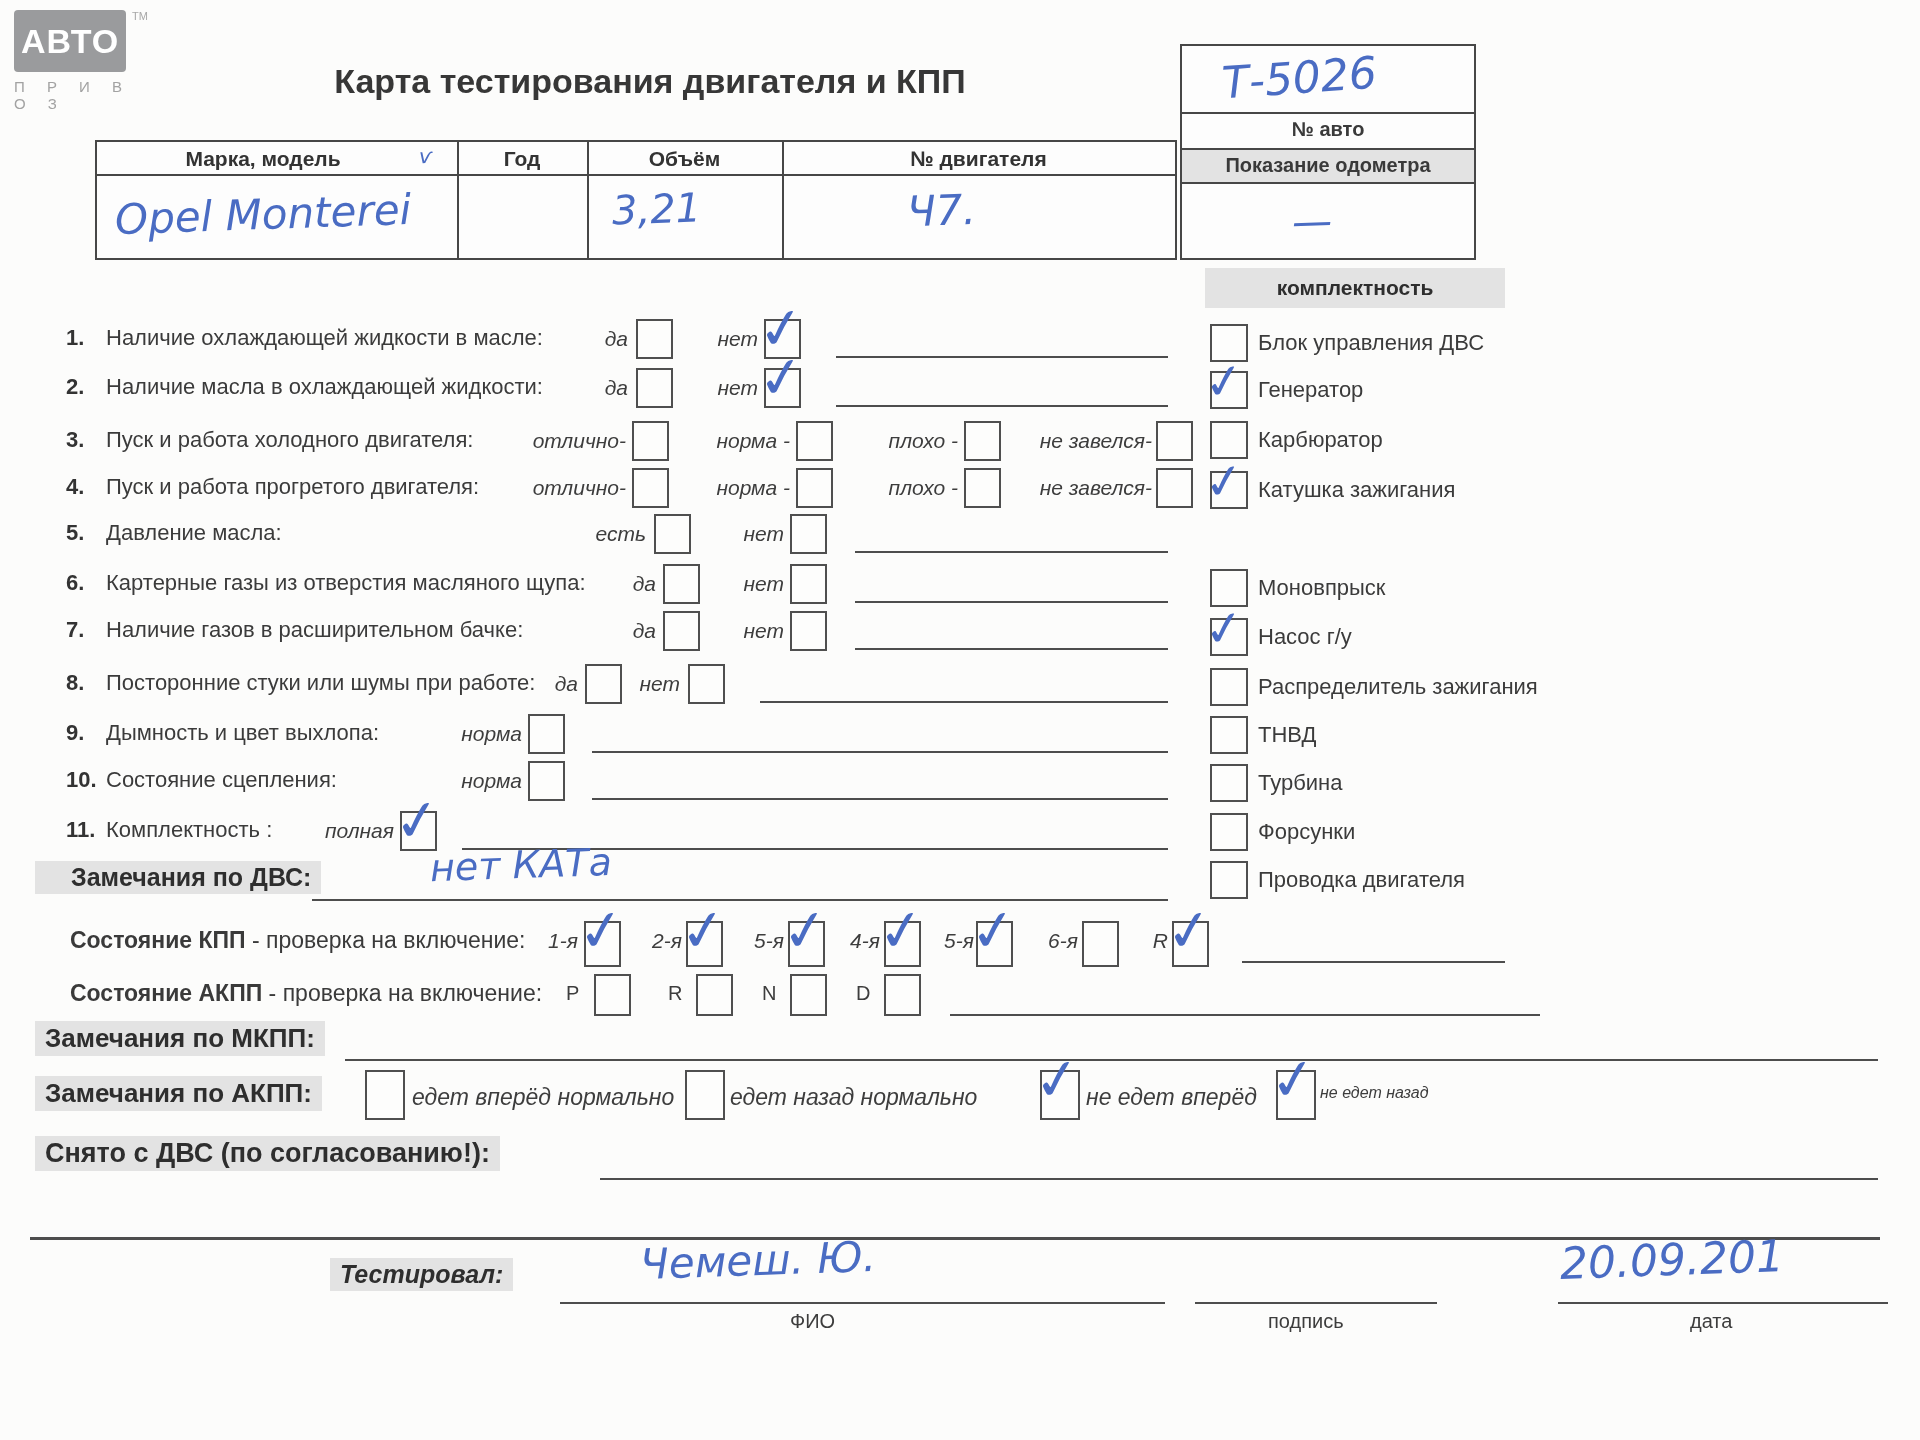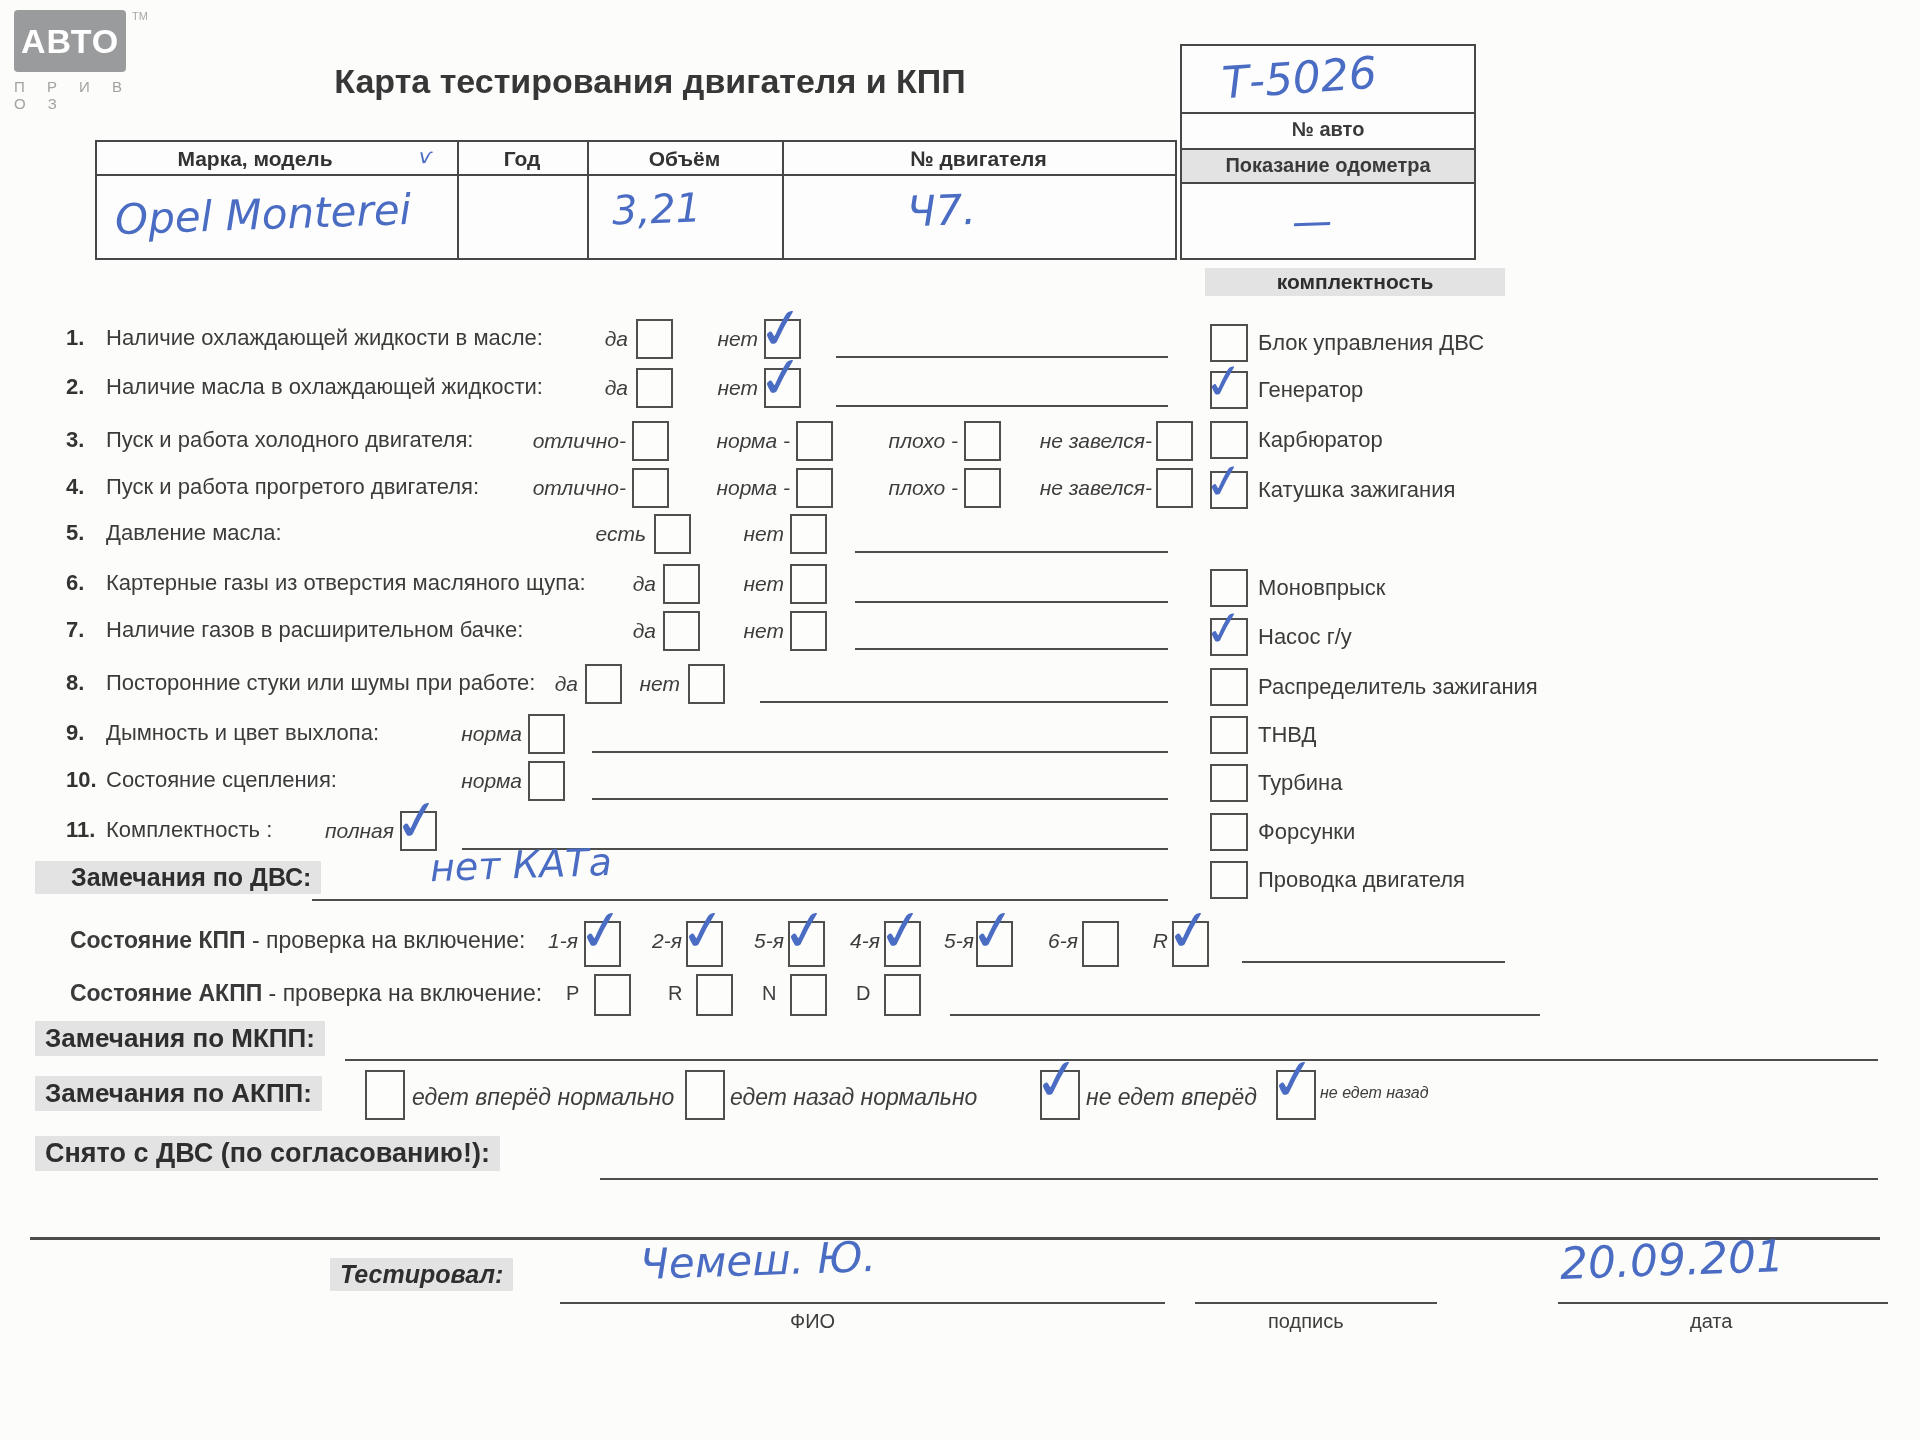--- a/index.html
+++ b/index.html
@@ -48,21 +48,21 @@
     <div style="position:relative;height:82px;">
       <span class="hand" style="left:110px;top:14px;font-size:40px;">—</span>
     </div>
   </div>
 
   <div class="abs" style="left:95px;top:140px;width:1078px;height:116px;border:2px solid #474747;background:#fdfdfd;">
     <div style="position:absolute;left:0;top:32px;width:100%;height:2px;background:#474747;"></div>
     <div class="vline" style="left:360px;top:0;height:116px;"></div>
     <div class="vline" style="left:490px;top:0;height:116px;"></div>
     <div class="vline" style="left:685px;top:0;height:116px;"></div>
-    <div class="hdrcell" style="left:8px;width:300px;">Марка, модель</div>
+    <div class="hdrcell" style="left:16px;width:300px;">Марка, модель</div>
     <div class="hdrcell" style="left:360px;width:130px;">Год</div>
     <div class="hdrcell" style="left:490px;width:195px;">Объём</div>
     <div class="hdrcell" style="left:685px;width:393px;">№ двигателя</div>
     <span class="hand" style="left:322px;top:2px;font-size:20px;">ѵ</span>
     <span class="hand" style="left:18px;top:48px;font-size:42px;">Opel Monterei</span>
     <span class="hand" style="left:515px;top:44px;font-size:40px;">3,21</span>
     <span class="hand" style="left:810px;top:44px;font-size:42px;">Ч7.</span>
   </div>
 
   <div class="irow" style="top:313px">
@@ -268,21 +268,21 @@
     <span class="hand" style="left:640px;top:-4px;font-size:42px;">Чемеш. Ю.</span>
     <div class="uline" style="left:560px;width:605px;top:62px"></div>
     <span class="abs" style="left:790px;top:70px;font-size:20px;color:#3d3d3d;">ФИО</span>
     <div class="uline" style="left:1195px;width:242px;top:62px"></div>
     <span class="abs" style="left:1268px;top:70px;font-size:20px;color:#3d3d3d;">подпись</span>
     <span class="hand" style="left:1560px;top:-6px;font-size:44px;">20.09.201</span>
     <div class="uline" style="left:1558px;width:330px;top:62px"></div>
     <span class="abs" style="left:1690px;top:70px;font-size:20px;color:#3d3d3d;">дата</span>
   </div>
 
-  <div class="abs shade sec" style="left:1205px;top:268px;width:280px;text-align:center;font-size:21px;padding:2px 10px;">комплектность</div>
+  <div class="abs shade sec" style="left:1205px;top:268px;width:280px;text-align:center;font-size:21px;padding:8px 10px;">комплектность</div>
 
   <div class="irow" style="top:318px">
     <div class="cb cb-sq" style="left:1210px"></div>
     <span class="ilabel" style="left:1258px;font-weight:400;">Блок управления ДВС</span>
   </div>
   <div class="irow" style="top:365px">
     <div class="cb cb-sq" style="left:1210px">
         <span class="check" style="font-size:48px;top:-16px">✓</span>
       </div>
     <span class="ilabel" style="left:1258px;font-weight:400;">Генератор</span>

